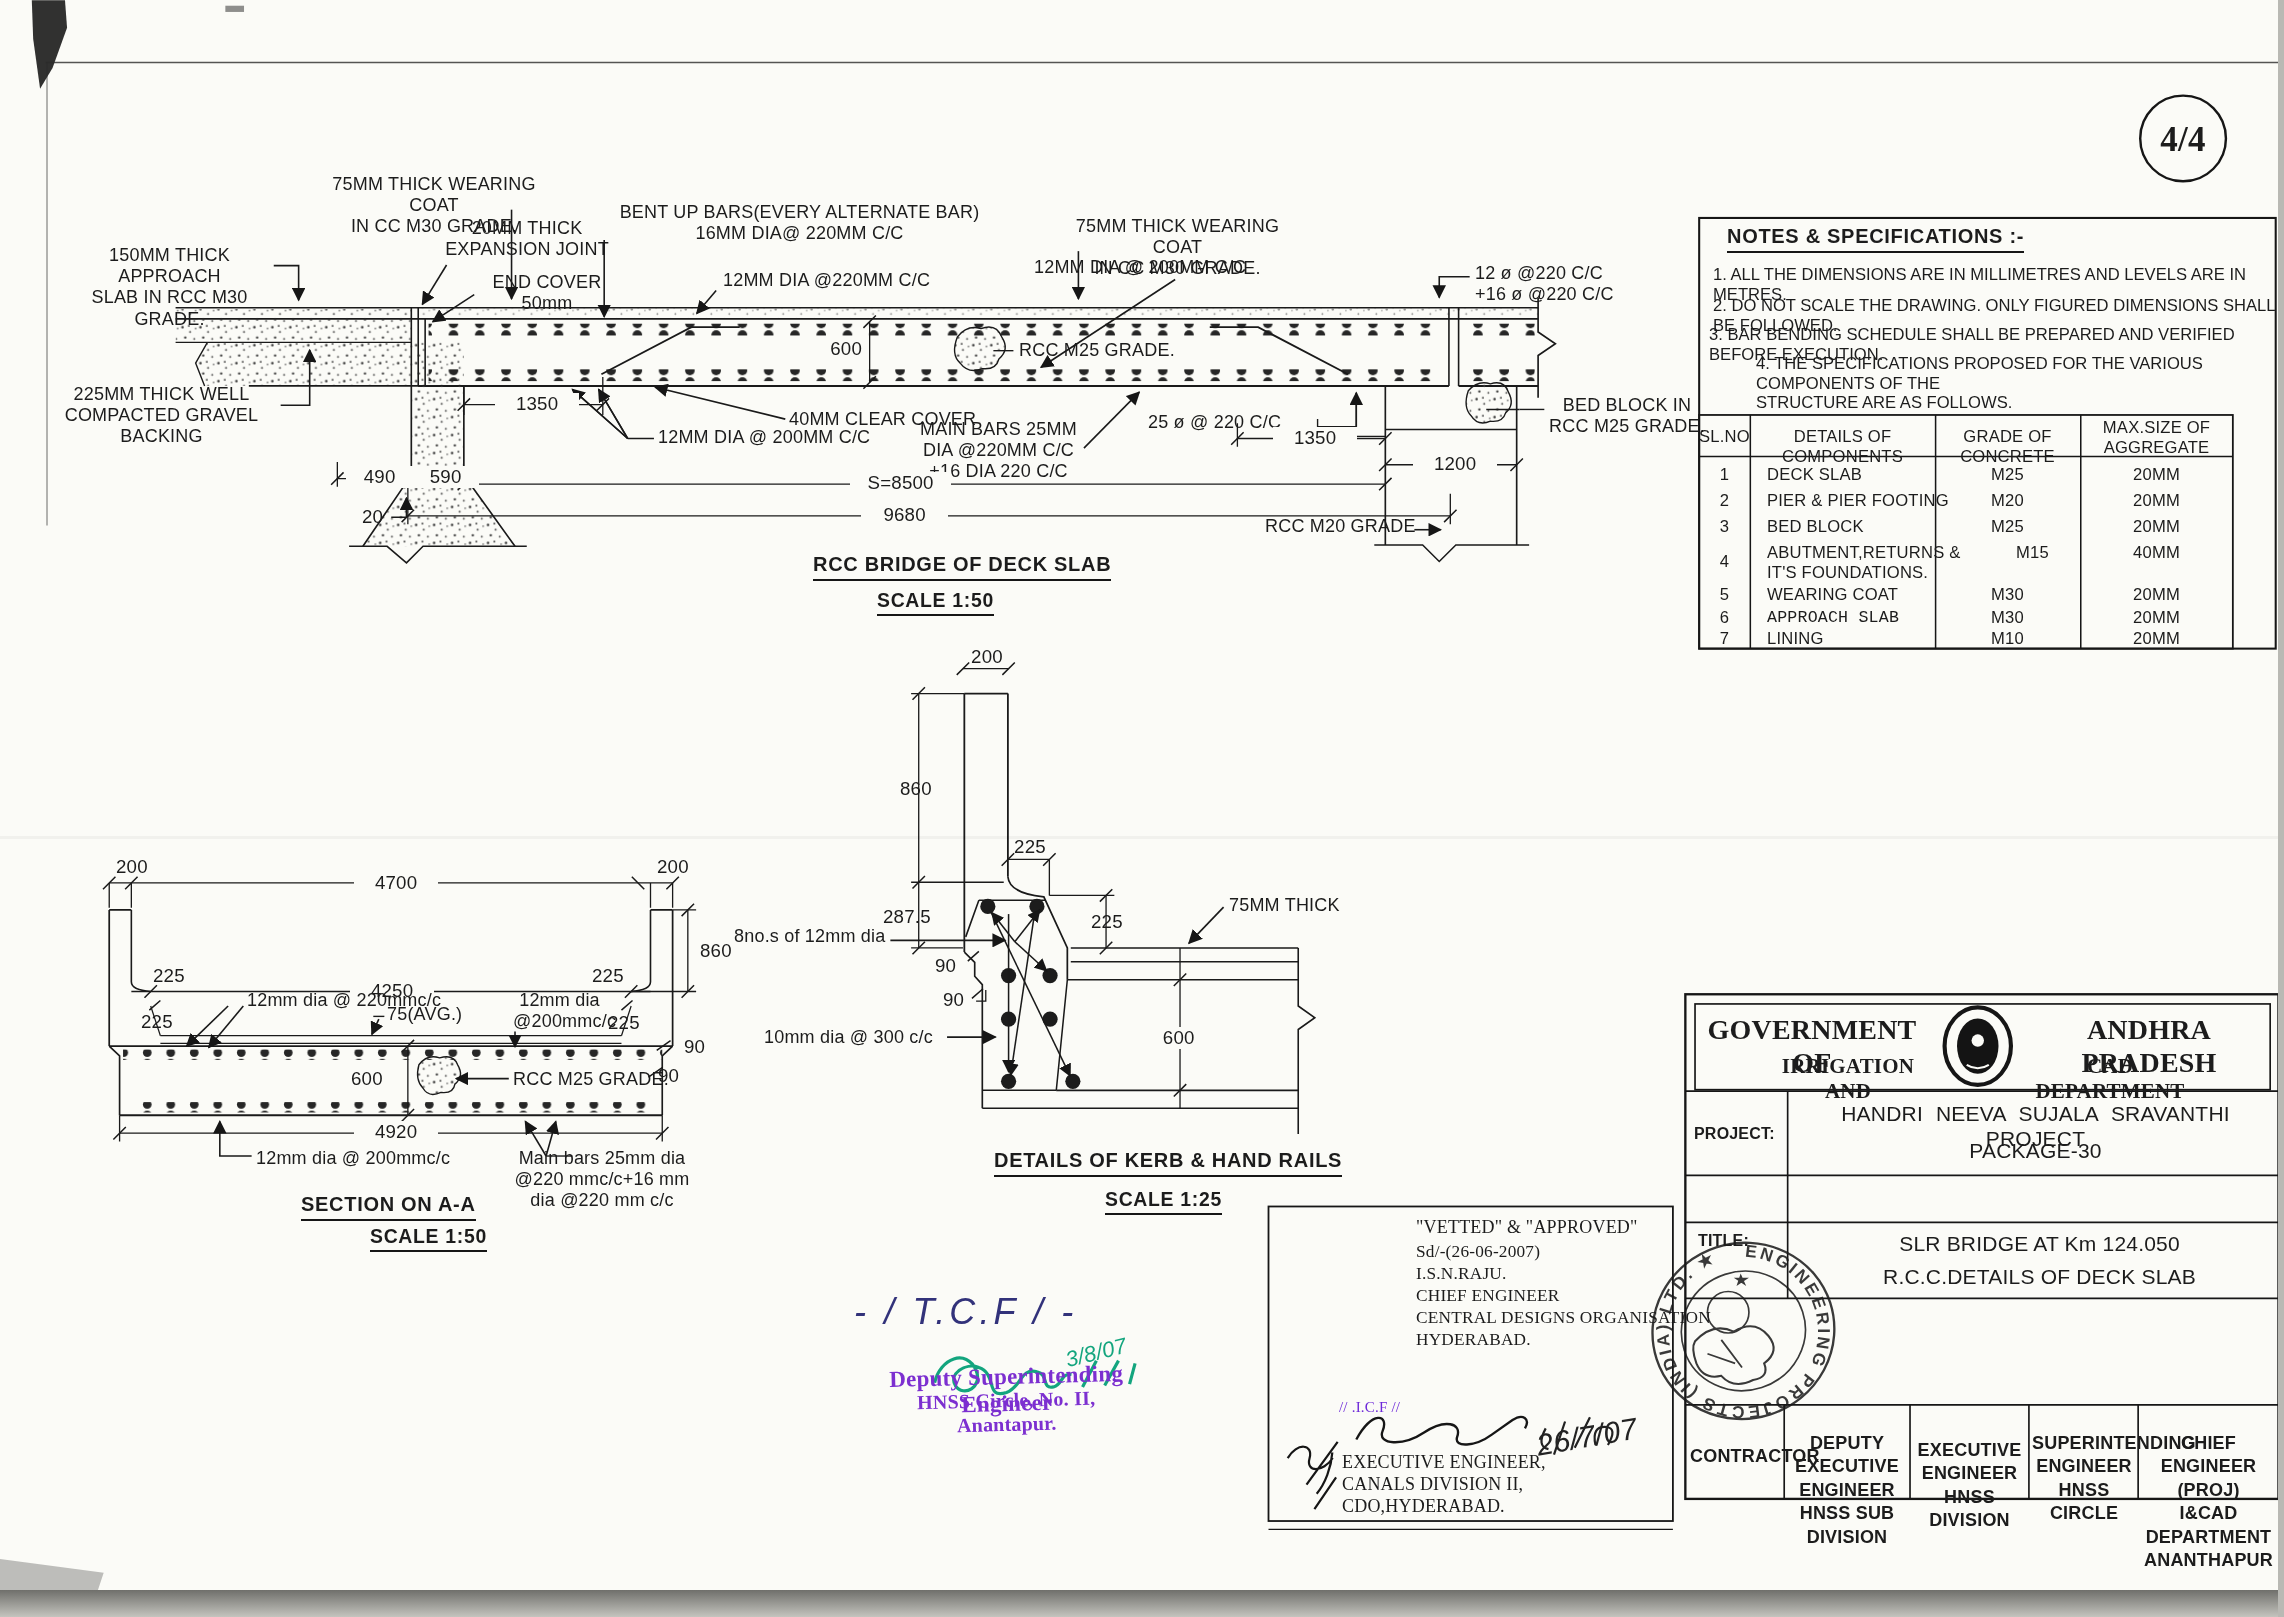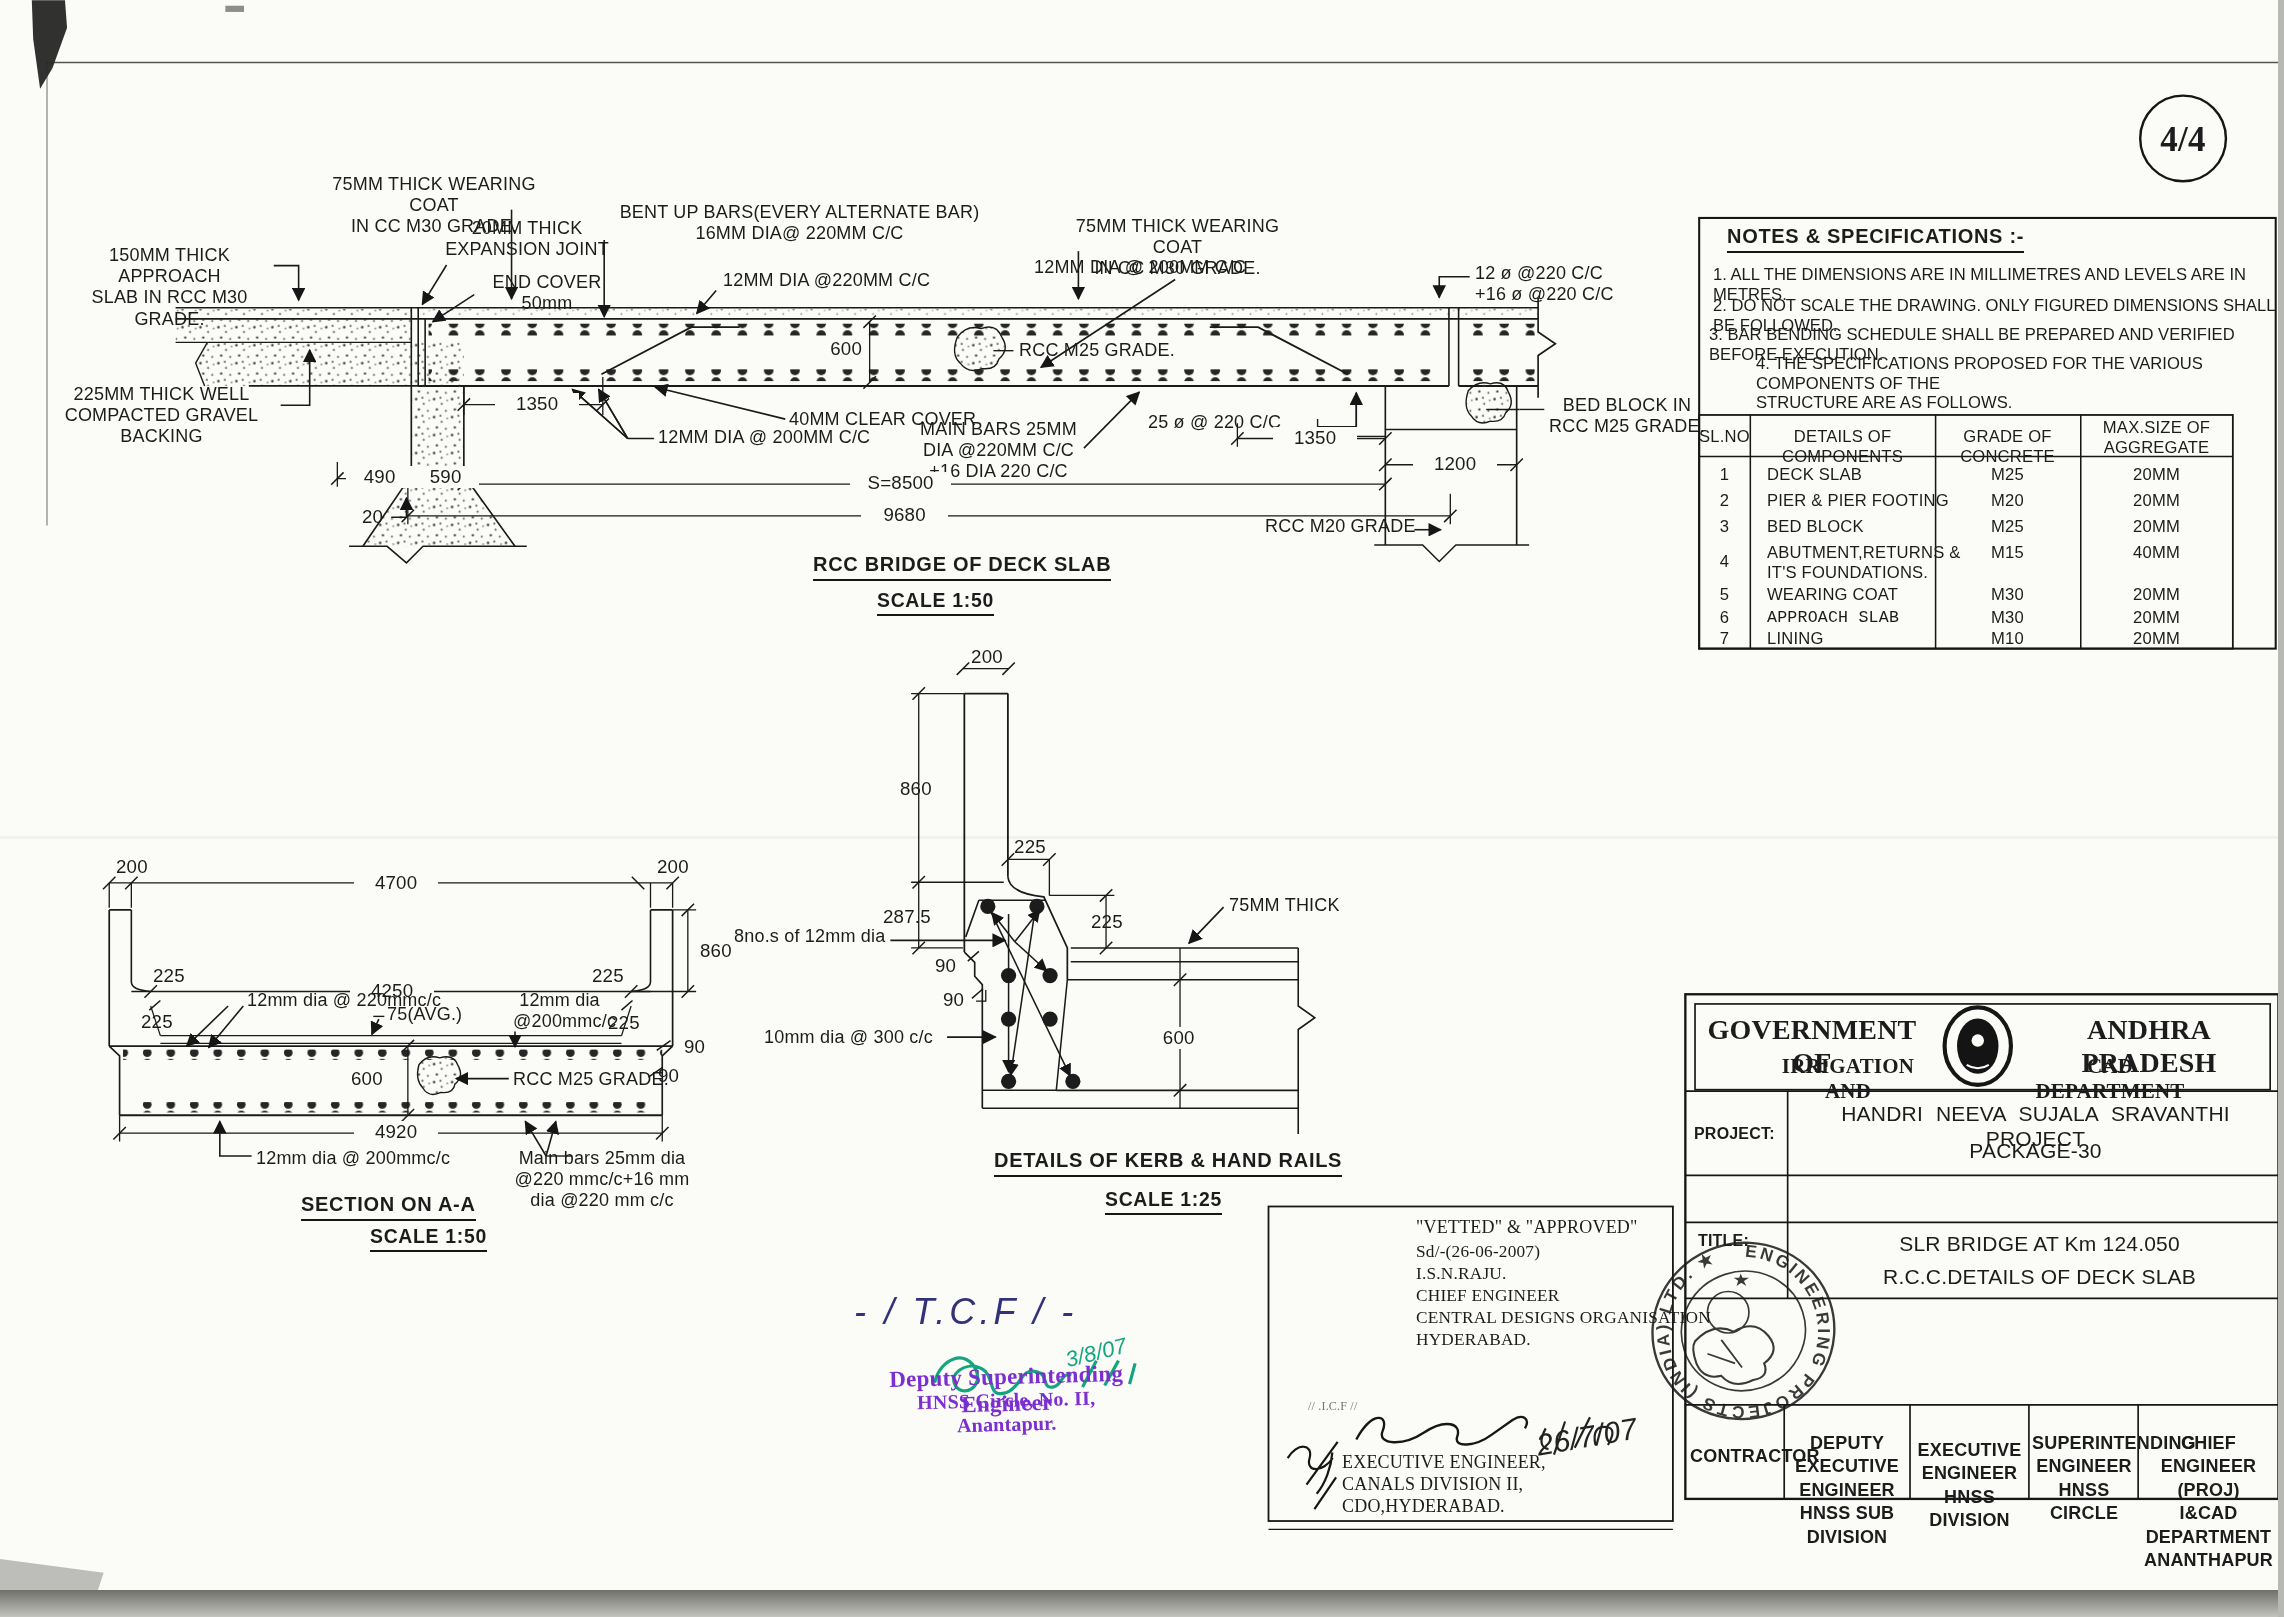--- a/index.html
+++ b/index.html
@@ -369,21 +369,21 @@
 <div class="lbl tbl c" style="left:2082px;top:491px;width:149px;">20MM</div>
 
 <div class="lbl tbl c" style="left:1699px;top:517px;width:51px;">3</div>
 <div class="lbl tbl" style="left:1767px;top:517px;">BED BLOCK</div>
 <div class="lbl tbl c" style="left:1937px;top:517px;width:141px;">M25</div>
 <div class="lbl tbl c" style="left:2082px;top:517px;width:149px;">20MM</div>
 
 <div class="lbl tbl c" style="left:1699px;top:552px;width:51px;">4</div>
 <div class="lbl tbl" style="left:1767px;top:543px;">ABUTMENT,RETURNS &amp;
 IT'S FOUNDATIONS.</div>
-<div class="lbl tbl c" style="left:1937px;top:543px;width:141px;">M15</div>
+<div class="lbl tbl c" style="left:1937px;top:543px;width:141px;padding-left:25px;">M15</div>
 <div class="lbl tbl c" style="left:2082px;top:543px;width:149px;">40MM</div>
 
 <div class="lbl tbl c" style="left:1699px;top:585px;width:51px;">5</div>
 <div class="lbl tbl" style="left:1767px;top:585px;">WEARING COAT</div>
 <div class="lbl tbl c" style="left:1937px;top:585px;width:141px;">M30</div>
 <div class="lbl tbl c" style="left:2082px;top:585px;width:149px;">20MM</div>
 
 <div class="lbl tbl c" style="left:1699px;top:608px;width:51px;">6</div>
 <div class="lbl tbl" style="left:1767px;top:608px;font-family:Liberation Mono, monospace;">APPROACH SLAB</div>
 <div class="lbl tbl c" style="left:1937px;top:608px;width:141px;">M30</div>
@@ -416,21 +416,21 @@
 <div class="lbl small bold c" style="left:2141px;top:1432px;width:135px;">CHIEF ENGINEER (PROJ)
 I&amp;CAD DEPARTMENT
 ANANTHAPUR</div>
 
 <div class="lbl serif" style="left:1416px;top:1217px;font-size:18px;">"VETTED" &amp; "APPROVED"</div>
 <div class="lbl serif" style="left:1416px;top:1242px;font-size:17.3px;">Sd/-(26-06-2007)</div>
 <div class="lbl serif" style="left:1416px;top:1264px;font-size:17.3px;">I.S.N.RAJU.</div>
 <div class="lbl serif" style="left:1416px;top:1286px;font-size:17.3px;">CHIEF ENGINEER</div>
 <div class="lbl serif" style="left:1416px;top:1308px;font-size:17.3px;">CENTRAL DESIGNS ORGANISATION</div>
 <div class="lbl serif" style="left:1416px;top:1330px;font-size:17.3px;">HYDERABAD.</div>
-<div class="lbl serif" style="left:1308px;top:1399px;font-size:12px;color:#737373;">// .I.C.F //</div>
+<div class="lbl serif" style="left:1339px;top:1399px;font-size:15px;color:#6d28d9;">// .I.C.F //</div>
 <div class="lbl hand" style="left:1536px;top:1419px;font-size:30px;transform:rotate(-10deg);color:#232323;">26/7/07</div>
 <div class="lbl serif" style="left:1342px;top:1452px;font-size:18px;">EXECUTIVE ENGINEER,</div>
 <div class="lbl serif" style="left:1342px;top:1474px;font-size:18px;">CANALS DIVISION II,</div>
 <div class="lbl serif" style="left:1342px;top:1496px;font-size:18px;">CDO,HYDERABAD.</div>
 
 <div class="lbl hand" style="left:854px;top:1291px;font-size:36px;color:#32327a;letter-spacing:4.1px;">- / T.C.F / -</div>
 <div class="lbl hand" style="left:1065px;top:1340px;font-size:22px;color:#13a57e;transform:rotate(-14deg);">3/8/07</div>
 <div class="lbl serif bold c" style="left:886px;top:1363px;width:241px;font-size:23px;color:#7c2fd0;transform:rotate(-1.5deg);">Deputy Superintending Engineer</div>
 <div class="lbl serif bold c" style="left:893px;top:1389px;width:227px;font-size:20px;color:#7c2fd0;transform:rotate(-1.5deg);">HNSS Circle, No. II, Anantapur.</div>
 

